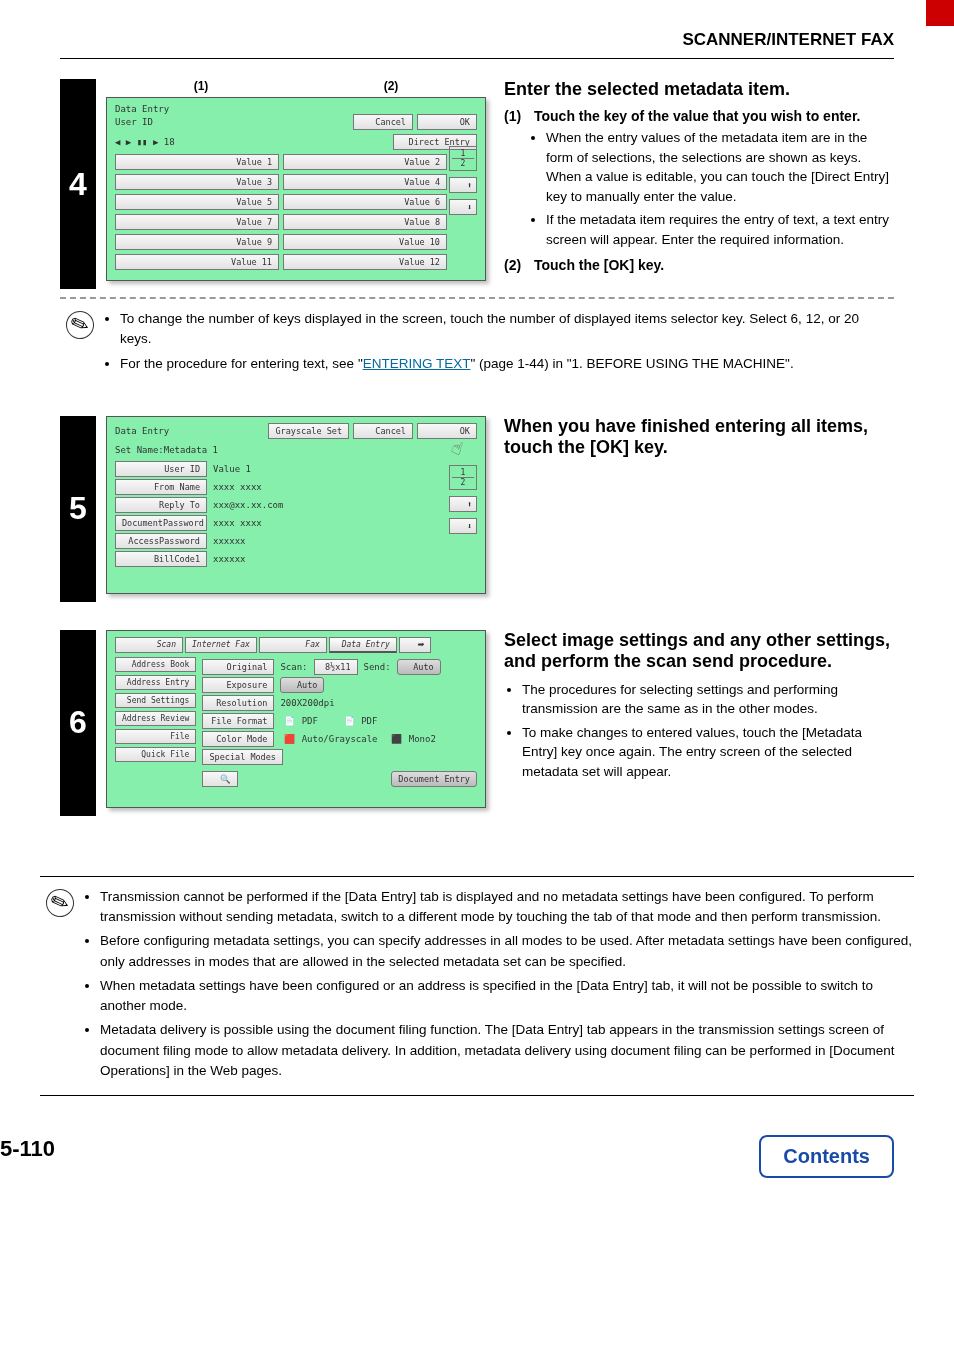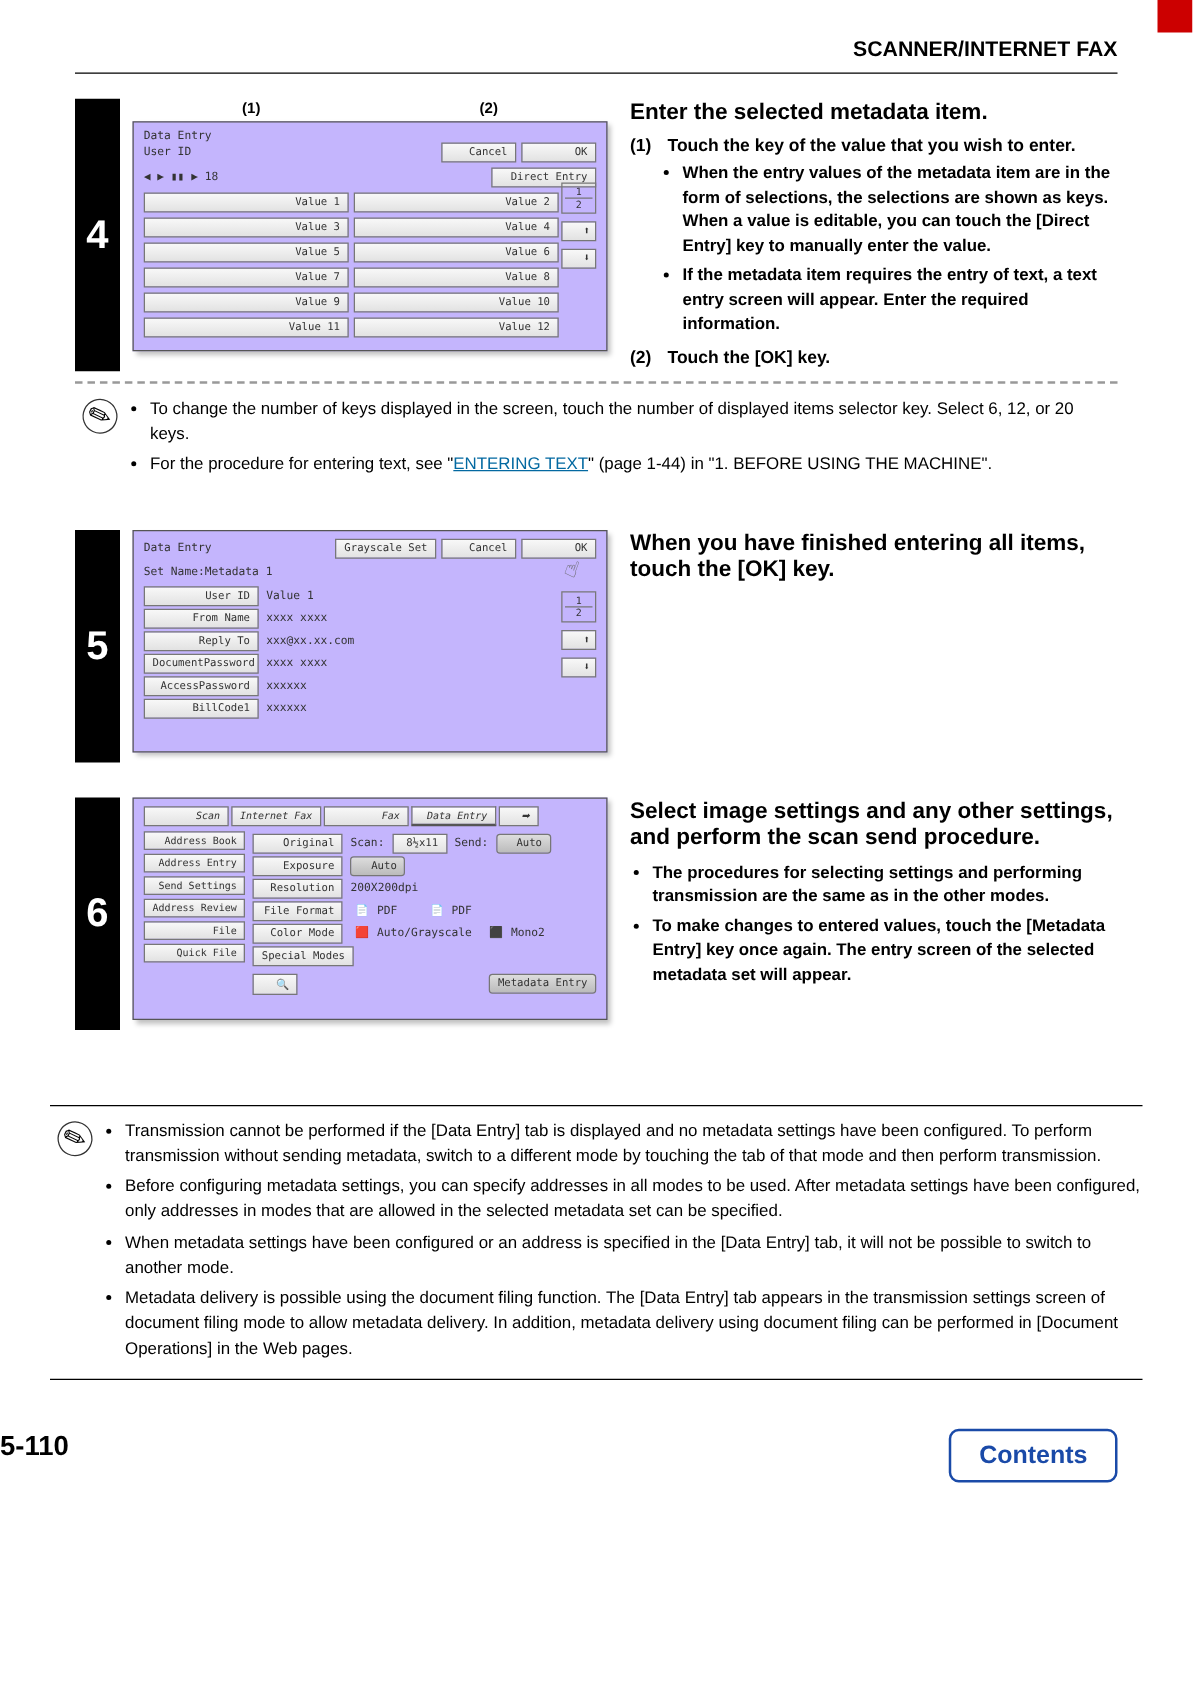--- a/index.html
+++ b/index.html
@@ -63,21 +63,21 @@
     display: flex;
   }
   .substep-num { width: 30px; flex: 0 0 30px; }
   .bullets {
     list-style: disc;
     margin: 4px 0 8px 42px;
     padding: 0;
     font-size: 13.5px;
     line-height: 1.45;
   }
-  .bullets li { margin-bottom: 4px; font-weight: bold; }
+  .bullets li { margin-bottom: 4px; }
 
   .dashed-sep {
     margin: 8px 60px 10px 60px;
     border-top: 2px dashed #999;
   }
 
   .note-row {
     display: flex;
     margin: 10px 60px 10px 60px;
     align-items: flex-start;
@@ -105,21 +105,21 @@
     font-size: 13.5px;
     line-height: 1.5;
   }
   .note-list li { margin-bottom: 4px; }
 
   a.link { color: #0369a1; text-decoration: underline; }
 
   
   .panel {
     border: 1px solid #555;
-    background: #c4b5fd;
+    background: #86efac;
     box-shadow: 3px 3px 4px rgba(0,0,0,0.25);
     font-family: "Lucida Console", Monaco, monospace;
     font-size: 9px;
     color: #333;
     padding: 6px 8px 10px 8px;
     position: relative;
     margin-bottom: 8px;
   }
   .panel .bar {
     display: flex;
@@ -373,21 +373,21 @@
             <span style="margin-left:4px">🟥</span>
               <span>Auto/Grayscale</span>
             <span style="margin-left:8px">⬛</span>
               <span>Mono2</span>
           </div>
           <div class="kvrow">
             <span class="btn">Special Modes</span>
           </div>
           <div class="kvrow" style="justify-content:space-between;margin-top:6px">
             <span class="btn" style="min-width:22px">🔍</span>
-            <span class="btn pill">Metadata Entry</span>
+            <span class="btn pill">Document Entry</span>
           </div>
         </div>
       </div>
     </div>
   </div>
   <div class="step-right">
     <div class="step-head">Select image settings and any other settings, and perform the scan send procedure.</div>
     <ul class="bullets" style="margin-left:18px">
       <li>The procedures for selecting settings and performing transmission are the same as in the other modes.</li>
       <li>To make changes to entered values, touch the [Metadata Entry] key once again. The entry screen of the selected metadata set will appear.</li>

